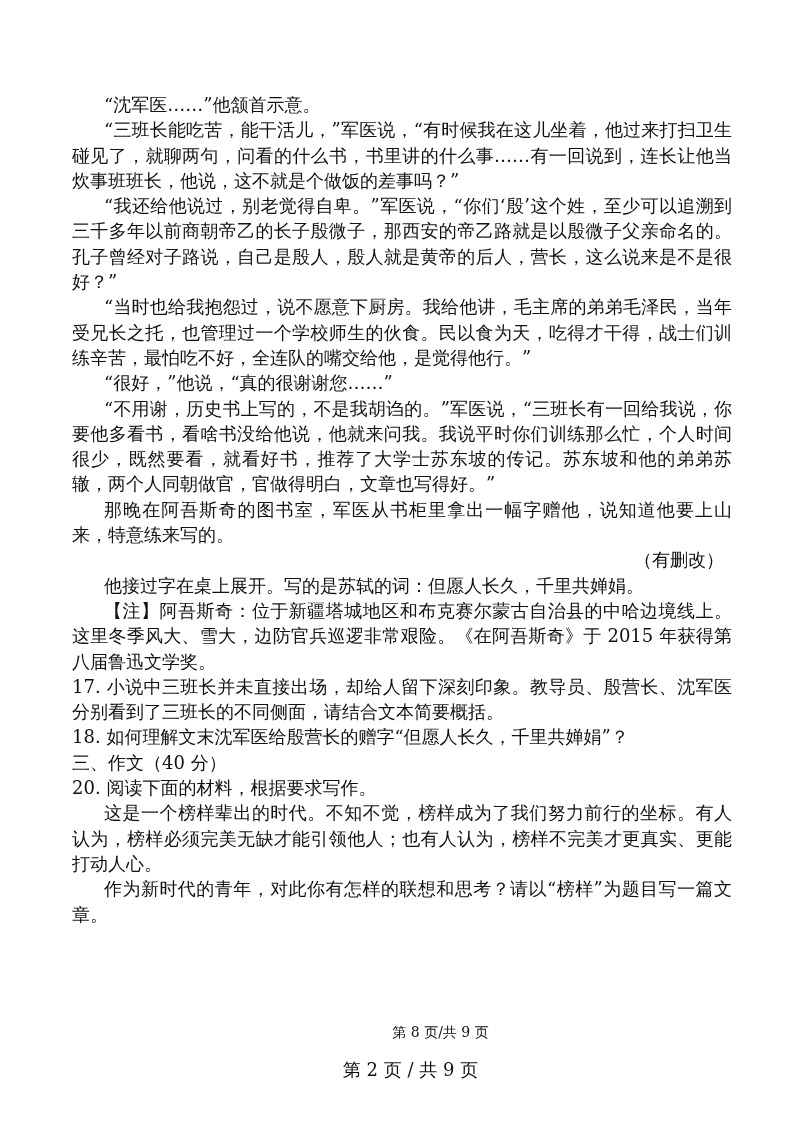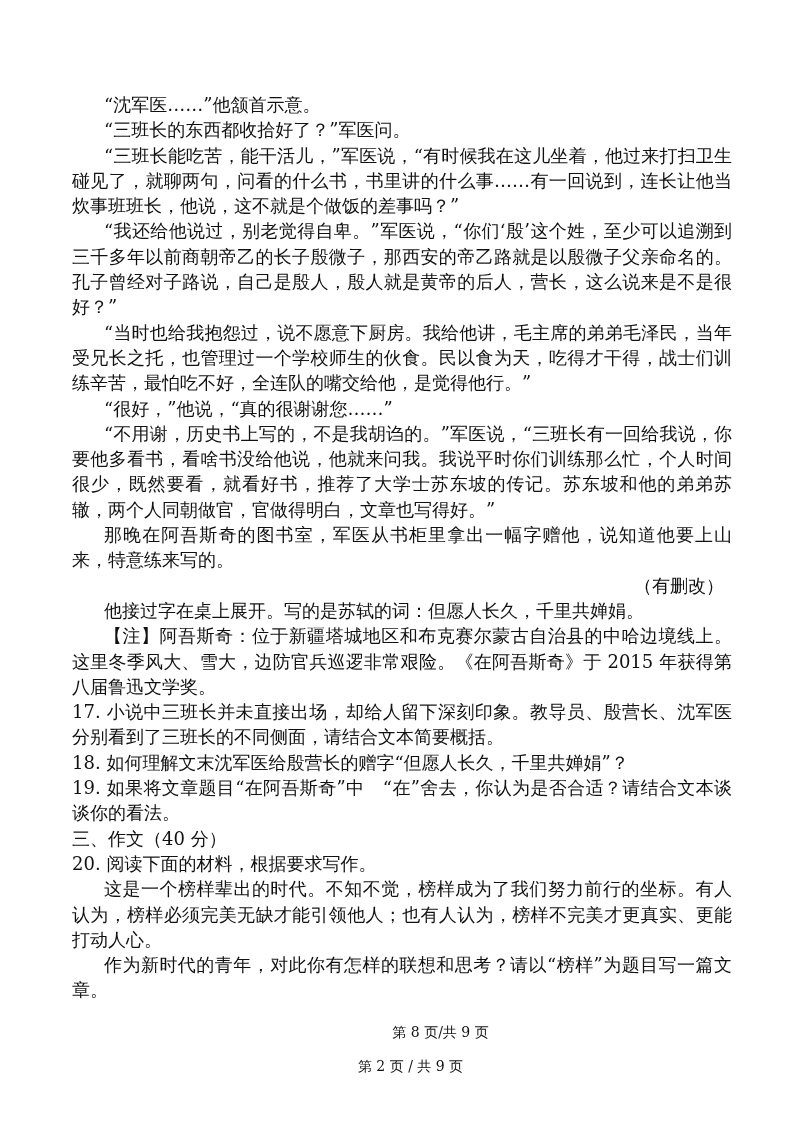--- a/index.html
+++ b/index.html
@@ -3,40 +3,38 @@
 <meta charset="utf-8">
 <style>
   html, body { margin: 0; padding: 0; background: #ffffff; }
   body { width: 793px; height: 1122px; position: relative; overflow: hidden;
          font-family: "DejaVu Serif", "Liberation Serif", serif; color: #111; }
   .page { position: absolute; left: 72px; top: 92px; width: 660px; }
   .p { font-size: 18px; line-height: 25.3px; margin: 0; text-align: justify; }
   .indent { text-indent: 32px; }
   .right { text-align: right; padding-right: 8px; }
   .footer1 { position: absolute; left: 16px; width: 793px; top: 1024px; text-align: center; font-size: 14px; padding-left: 28px; }
-  .footer2 { position: absolute; left: 0; width: 791px; top: 1058px; text-align: center; font-size: 14px; padding-left: 30px; box-sizing: border-box; }
+  .footer2 { position: absolute; left: 0; width: 791px; top: 1058px; text-align: center; font-size: 18px; padding-left: 30px; box-sizing: border-box; }
 </style>
 </head>
 <body>
 
 <div class="page">
   <p class="p indent">“沈军医……”他颔首示意。</p>
-  <p class="p indent">“三班长的东西都收拾好了？”军医问。</p>
   <p class="p indent">“三班长能吃苦，能干活儿，”军医说，“有时候我在这儿坐着，他过来打扫卫生碰见了，就聊两句，问看的什么书，书里讲的什么事……有一回说到，连长让他当炊事班班长，他说，这不就是个做饭的差事吗？”</p>
   <p class="p indent">“我还给他说过，别老觉得自卑。”军医说，“你们‘殷’这个姓，至少可以追溯到三千多年以前商朝帝乙的长子殷微子，那西安的帝乙路就是以殷微子父亲命名的。孔子曾经对子路说，自己是殷人，殷人就是黄帝的后人，营长，这么说来是不是很好？”</p>
   <p class="p indent">“当时也给我抱怨过，说不愿意下厨房。我给他讲，毛主席的弟弟毛泽民，当年受兄长之托，也管理过一个学校师生的伙食。民以食为天，吃得才干得，战士们训练辛苦，最怕吃不好，全连队的嘴交给他，是觉得他行。”</p>
   <p class="p indent">“很好，”他说，“真的很谢谢您……”</p>
   <p class="p indent">“不用谢，历史书上写的，不是我胡诌的。”军医说，“三班长有一回给我说，你要他多看书，看啥书没给他说，他就来问我。我说平时你们训练那么忙，个人时间很少，既然要看，就看好书，推荐了大学士苏东坡的传记。苏东坡和他的弟弟苏辙，两个人同朝做官，官做得明白，文章也写得好。”</p>
   <p class="p indent">那晚在阿吾斯奇的图书室，军医从书柜里拿出一幅字赠他，说知道他要上山来，特意练来写的。</p>
   <p class="p right">（有删改）</p>
   <p class="p indent">他接过字在桌上展开。写的是苏轼的词：但愿人长久，千里共婵娟。</p>
   <p class="p indent">【注】阿吾斯奇：位于新疆塔城地区和布克赛尔蒙古自治县的中哈边境线上。这里冬季风大、雪大，边防官兵巡逻非常艰险。《在阿吾斯奇》于 2015 年获得第八届鲁迅文学奖。</p>
   <p class="p"><span>17.</span> <span>小说中三班长并未直接出场，却给人留下深刻印象。教导员、殷营长、沈军医分别看到了三班长的不同侧面，请结合文本简要概括。</span></p>
   <p class="p"><span>18.</span> <span>如何理解文末沈军医给殷营长的赠字“但愿人长久，千里共婵娟”？</span></p>
-  <p class="p"><span>19.</span> <span>如果将文章题目“在阿吾斯奇”中　“在”舍去，你认为是否合适？请结合文本谈谈你的看法。</span></p>
   <p class="p">三、作文（40 分）</p>
   <p class="p"><span>20.</span> <span>阅读下面的材料，根据要求写作。</span></p>
   <p class="p indent">这是一个榜样辈出的时代。不知不觉，榜样成为了我们努力前行的坐标。有人认为，榜样必须完美无缺才能引领他人；也有人认为，榜样不完美才更真实、更能打动人心。</p>
   <p class="p indent">作为新时代的青年，对此你有怎样的联想和思考？请以“榜样”为题目写一篇文章。</p>
 </div>
 
 <div class="footer1">第 8 页/共 9 页</div>
 <div class="footer2">第 2 页 / 共 9 页</div>
 
 </body></html>

